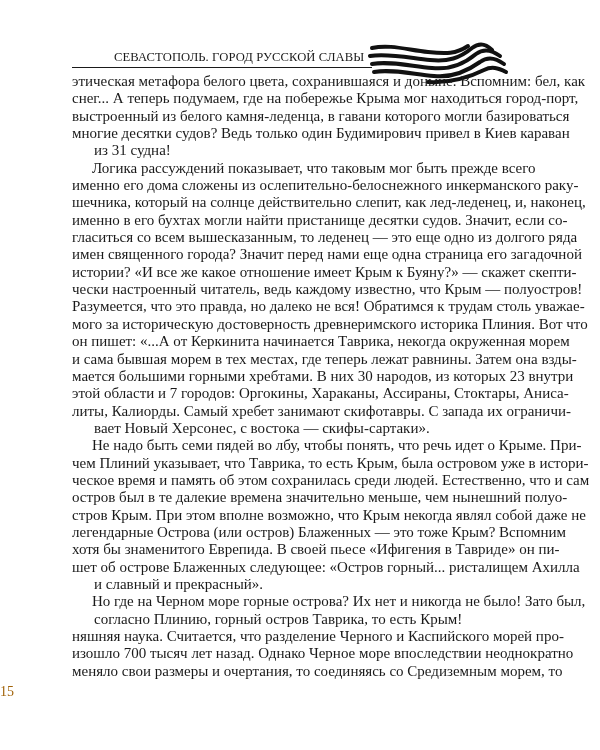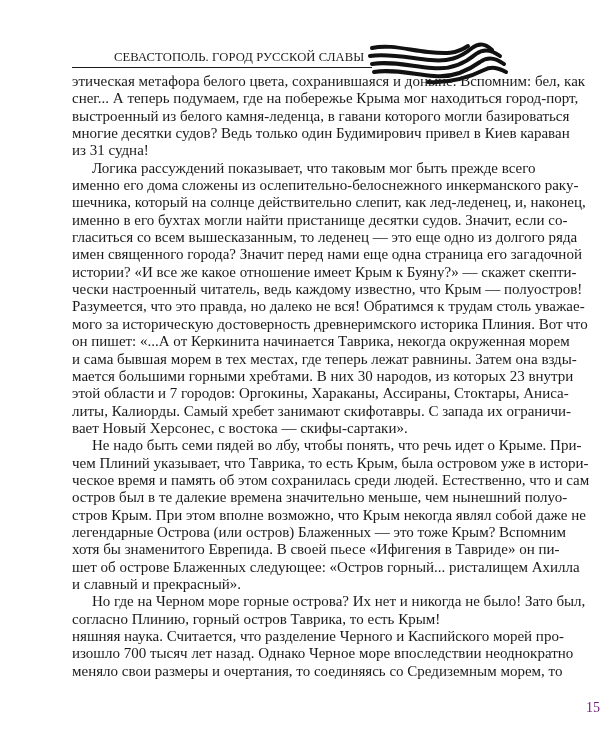--- a/index.html
+++ b/index.html
@@ -66,29 +66,29 @@
     }
     .line {
       display: block;
       white-space: nowrap;
       text-align: justify;
       text-align-last: justify;
       height: 17.35px;
       overflow: visible;
     }
     .line.indent { text-indent: 20px; }
-    .line.last { text-align-last: left; }
+    .line.last { text-align-last: left; margin-left: 22px; }
     .page-number {
       position: absolute;
       left: 0;
       width: 600px;
-      top: 700px;
-      text-align: right;
+      top: 684px;
+      text-align: left;
       font-size: 14px;
-      color: #701a75;
+      color: #a16207;
     }
   </style>
 </head>
 <body>
 
 <div class="page">
 
   <div class="running-head">
     <span class="running-head-title">СЕВАСТОПОЛЬ. ГОРОД РУССКОЙ СЛАВЫ</span>
   </div>

